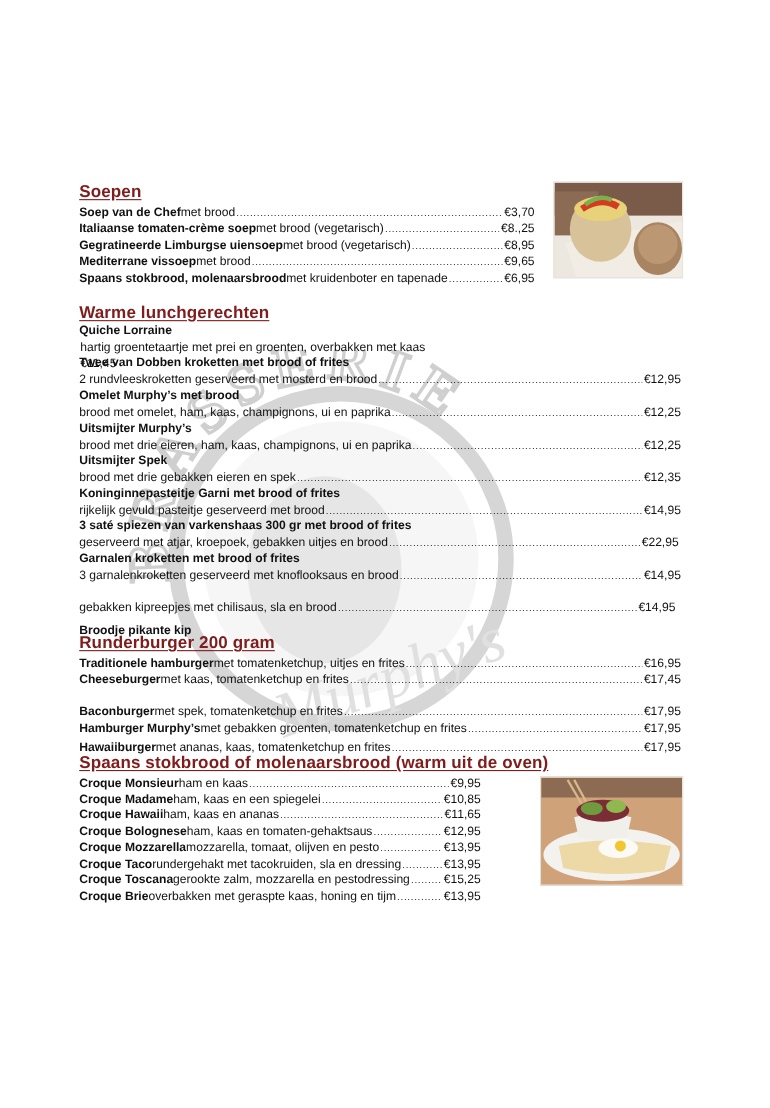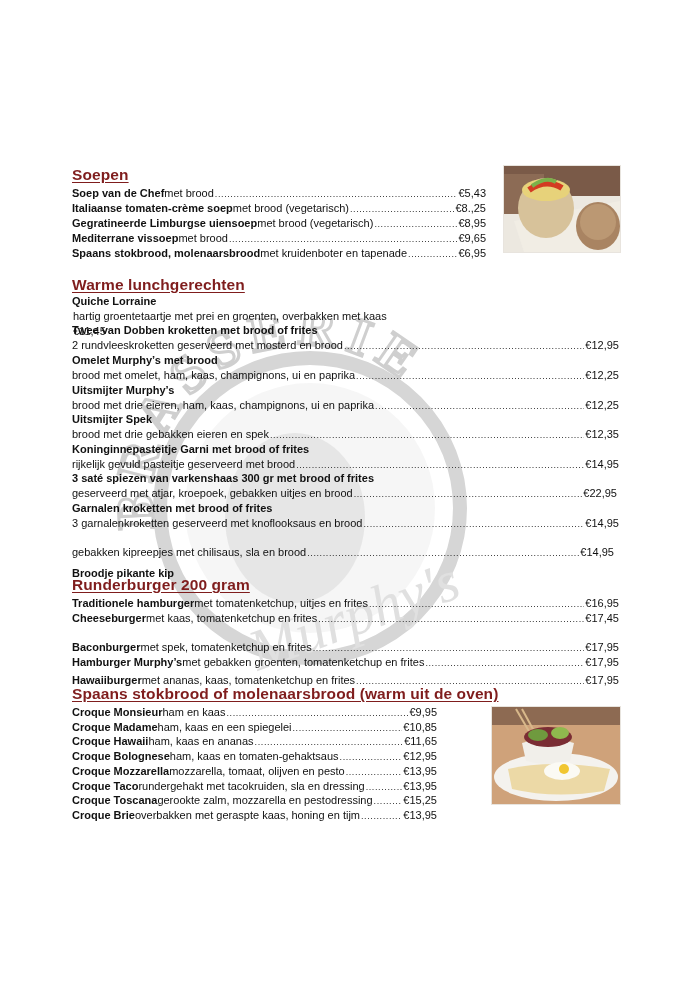--- a/index.html
+++ b/index.html
@@ -40,21 +40,21 @@
     </text>
     <text x="150" y="320" font-family="Liberation Serif, serif" font-style="italic" font-size="58" fill="#e0e0e0" transform="rotate(-20 250 300)">Murphy's</text>
   </svg>
 
   <div class="heading" style="top:166px;">Soepen</div>
 
   <div class="row" style="top:186px; width:414px;">
     <span class="name">Soep van de Chef</span>
       <span class="desc"> met brood</span>
       <span class="dots"></span>
-      <span class="price">€5,43</span>
+      <span class="price">€3,70</span>
   </div>
   <div class="row" style="top:201px; width:414px;">
     <span class="name">Italiaanse tomaten-crème soep</span>
       <span class="desc"> met brood (vegetarisch)</span>
       <span class="dots"></span>
       <span class="price">€8.,25</span>
   </div>
   <div class="row" style="top:216px; width:414px;">
     <span class="name">Gegratineerde Limburgse uiensoep</span>
       <span class="desc"> met brood (vegetarisch)</span>

